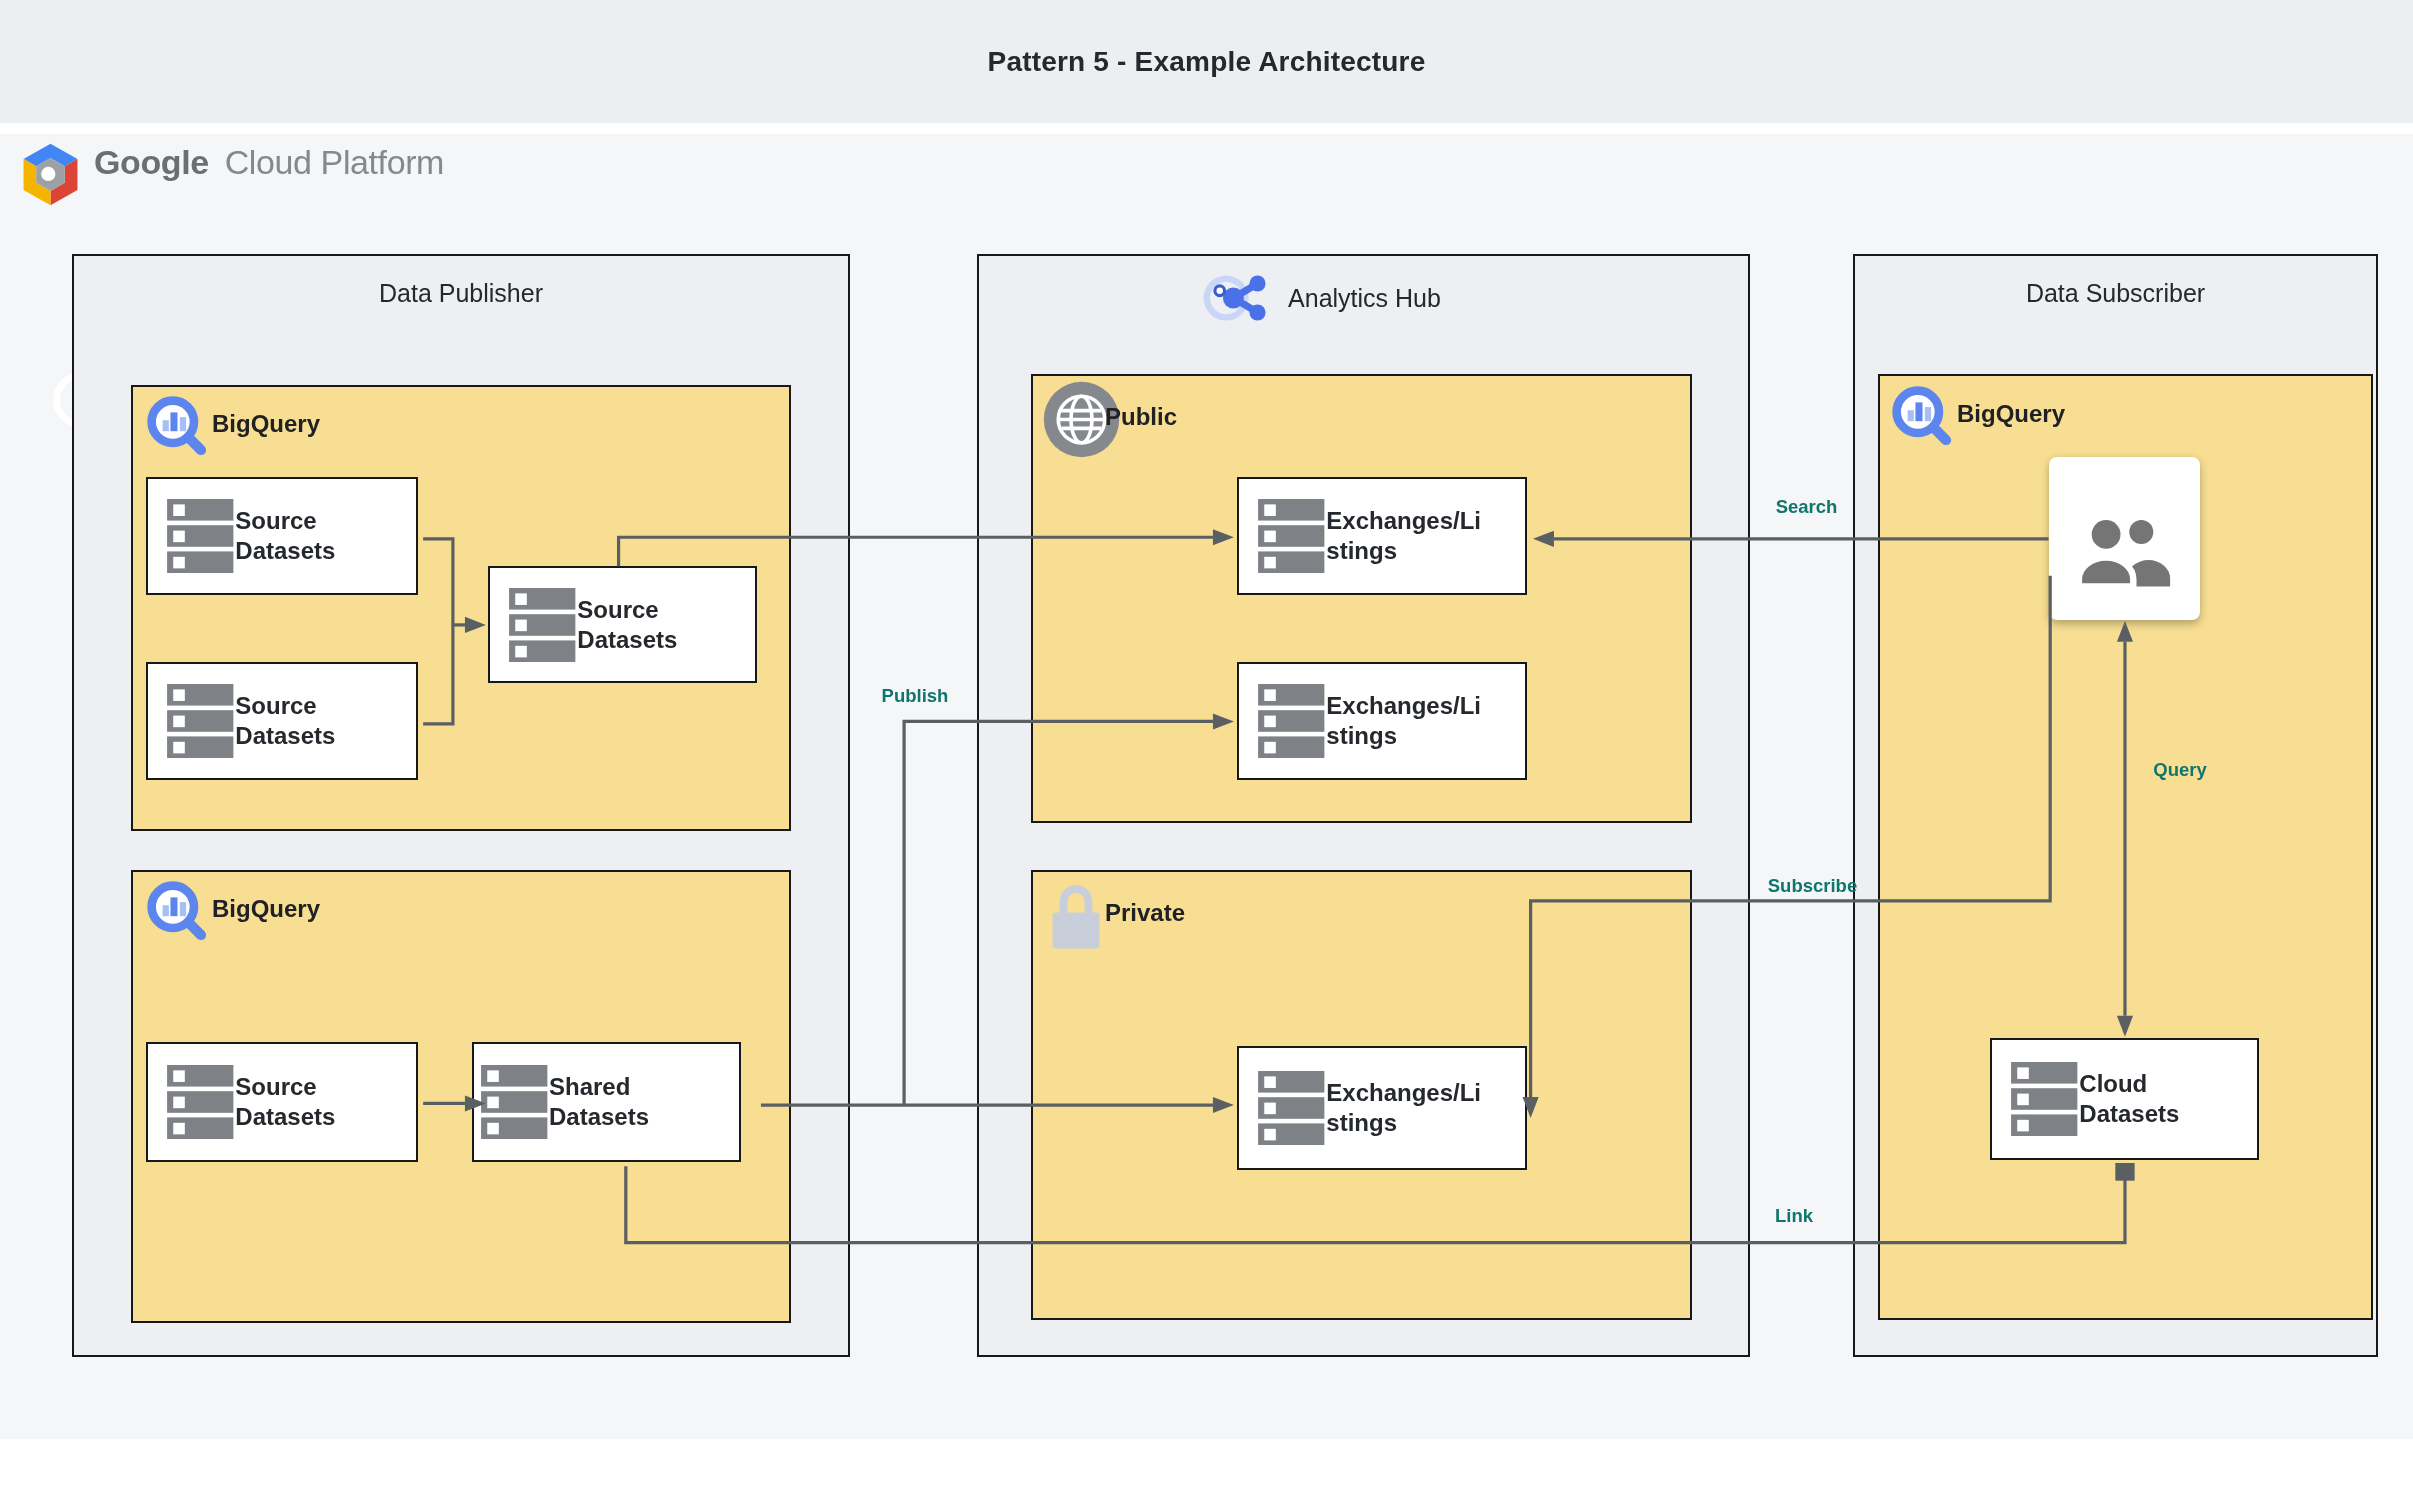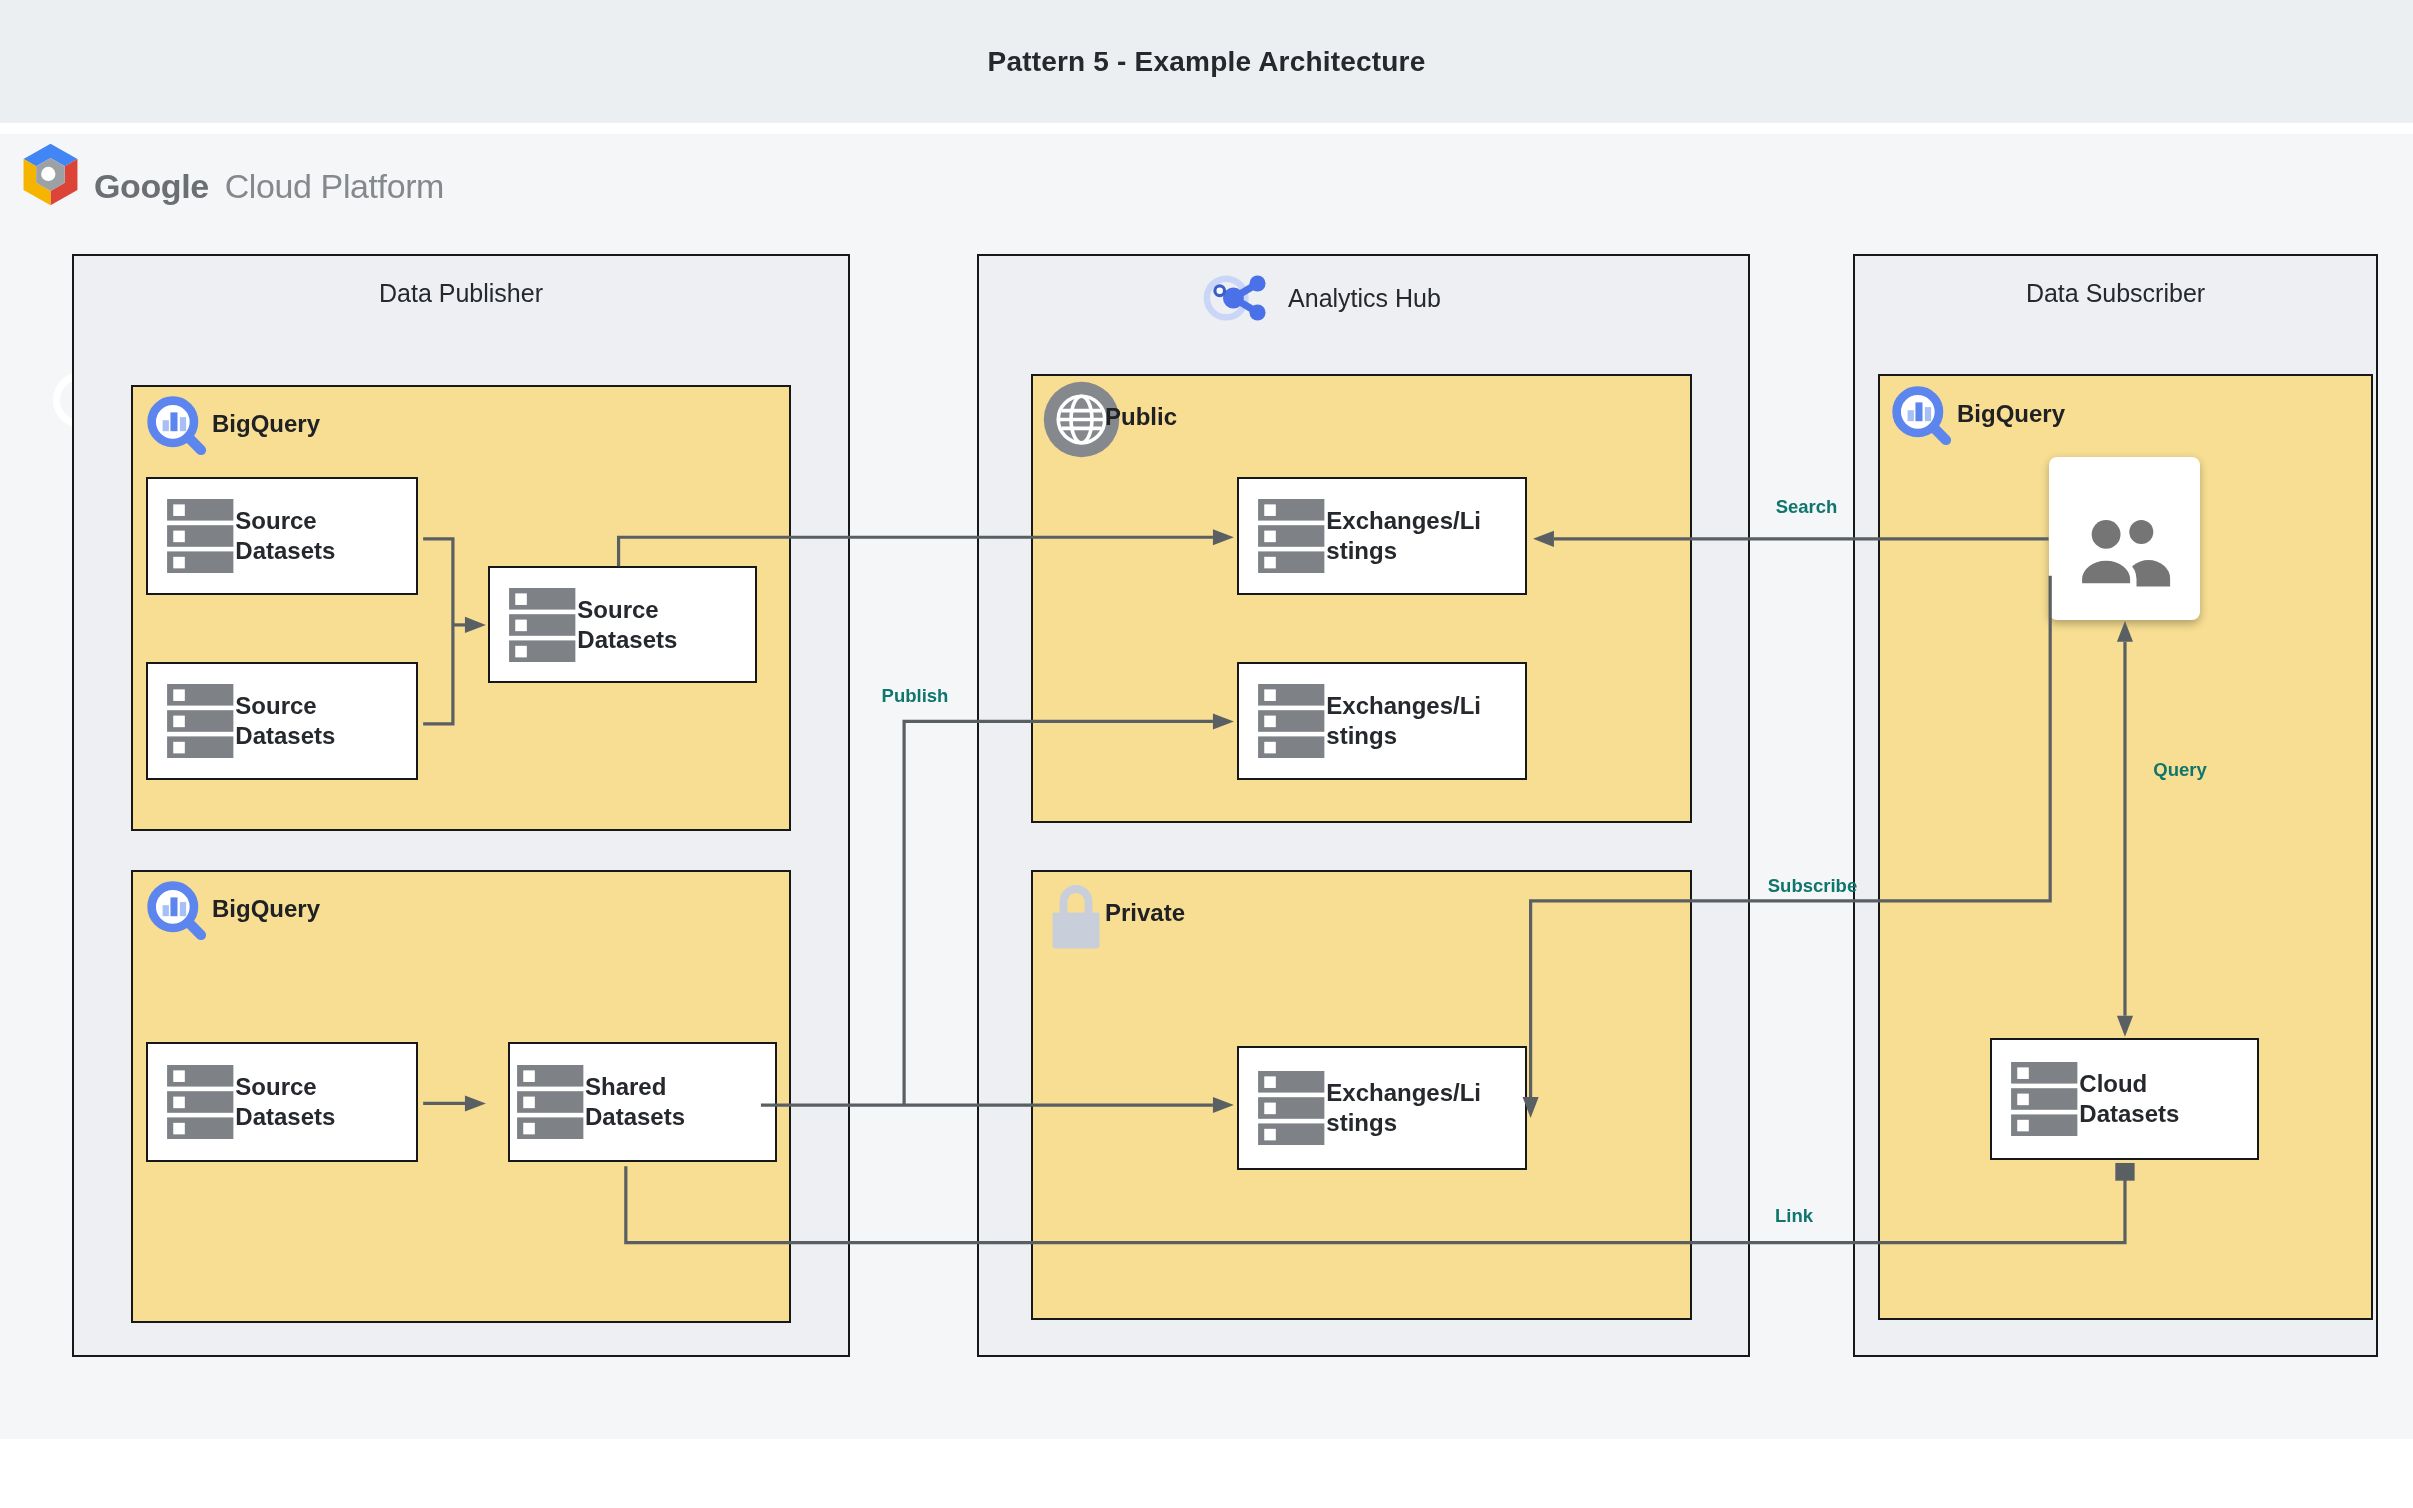--- a/index.html
+++ b/index.html
@@ -8,21 +8,21 @@
   .abs{position:absolute;}
 
   
   .topbar{left:0;top:0;width:2413px;height:123px;background:#ECEFF1;display:flex;align-items:center;justify-content:center;}
   .topbar .title{font-size:28px;font-weight:bold;color:#25282C;letter-spacing:0.2px;}
   .whitestrip{left:0;top:123px;width:2413px;height:10.5px;background:#FFFFFF;}
   .content{left:0;top:134px;width:2413px;height:1306px;background:#F5F6F7;}
   .bottomstrip{left:0;top:1439px;width:2413px;height:69px;background:#FFFFFF;}
 
   
-  .logo{left:23px;top:143px;display:flex;align-items:flex-end;gap:16px;z-index:4;}
+  .logo{left:23px;top:143px;display:flex;align-items:flex-start;gap:16px;z-index:4;}
   .logo .t1{font-size:34px;font-weight:bold;color:#6B6E72;letter-spacing:-0.4px;}
   .logo .t2{font-size:34px;color:#85888C;letter-spacing:-0.4px;}
 
   
   .deco-circle{left:53px;top:372px;width:42px;height:42px;border:7.2px solid #FFFFFF;border-radius:50%;z-index:0;}
 
   
   .container{background:#EDEFF2;border:2.4px solid #17181A;z-index:1;}
   .container .ctitle{position:absolute;top:22.5px;left:0;right:0;text-align:center;font-size:25px;font-weight:normal;color:#25282C;}
   .hub-head{position:absolute;top:13px;left:0;right:0;display:flex;align-items:center;justify-content:center;gap:16px;transform:translateX(-44px);}
@@ -153,21 +153,21 @@
           <rect x="8" y="7" width="15" height="15" fill="#FFF"></rect>
         <rect y="34" width="86" height="28" fill="#7E8286"></rect>
           <rect x="8" y="41" width="15" height="15" fill="#FFF"></rect>
         <rect y="68" width="86" height="28" fill="#7E8286"></rect>
           <rect x="8" y="75" width="15" height="15" fill="#FFF"></rect>
       </svg>
     </span>
     <div class="nlabel">Source Datasets</div>
   </div>
 
-  <div class="abs node" style="left:508px;top:1042px;width:269px;height:120px;padding-left:7px;">
+  <div class="abs node" style="left:472px;top:1042px;width:269px;height:120px;padding-left:7px;">
     <span class="icon">
       <svg width="68" height="74" viewBox="0 0 88 96">
         <rect y="0" width="86" height="28" fill="#7E8286"></rect>
           <rect x="8" y="7" width="15" height="15" fill="#FFF"></rect>
         <rect y="34" width="86" height="28" fill="#7E8286"></rect>
           <rect x="8" y="41" width="15" height="15" fill="#FFF"></rect>
         <rect y="68" width="86" height="28" fill="#7E8286"></rect>
           <rect x="8" y="75" width="15" height="15" fill="#FFF"></rect>
       </svg>
     </span>

